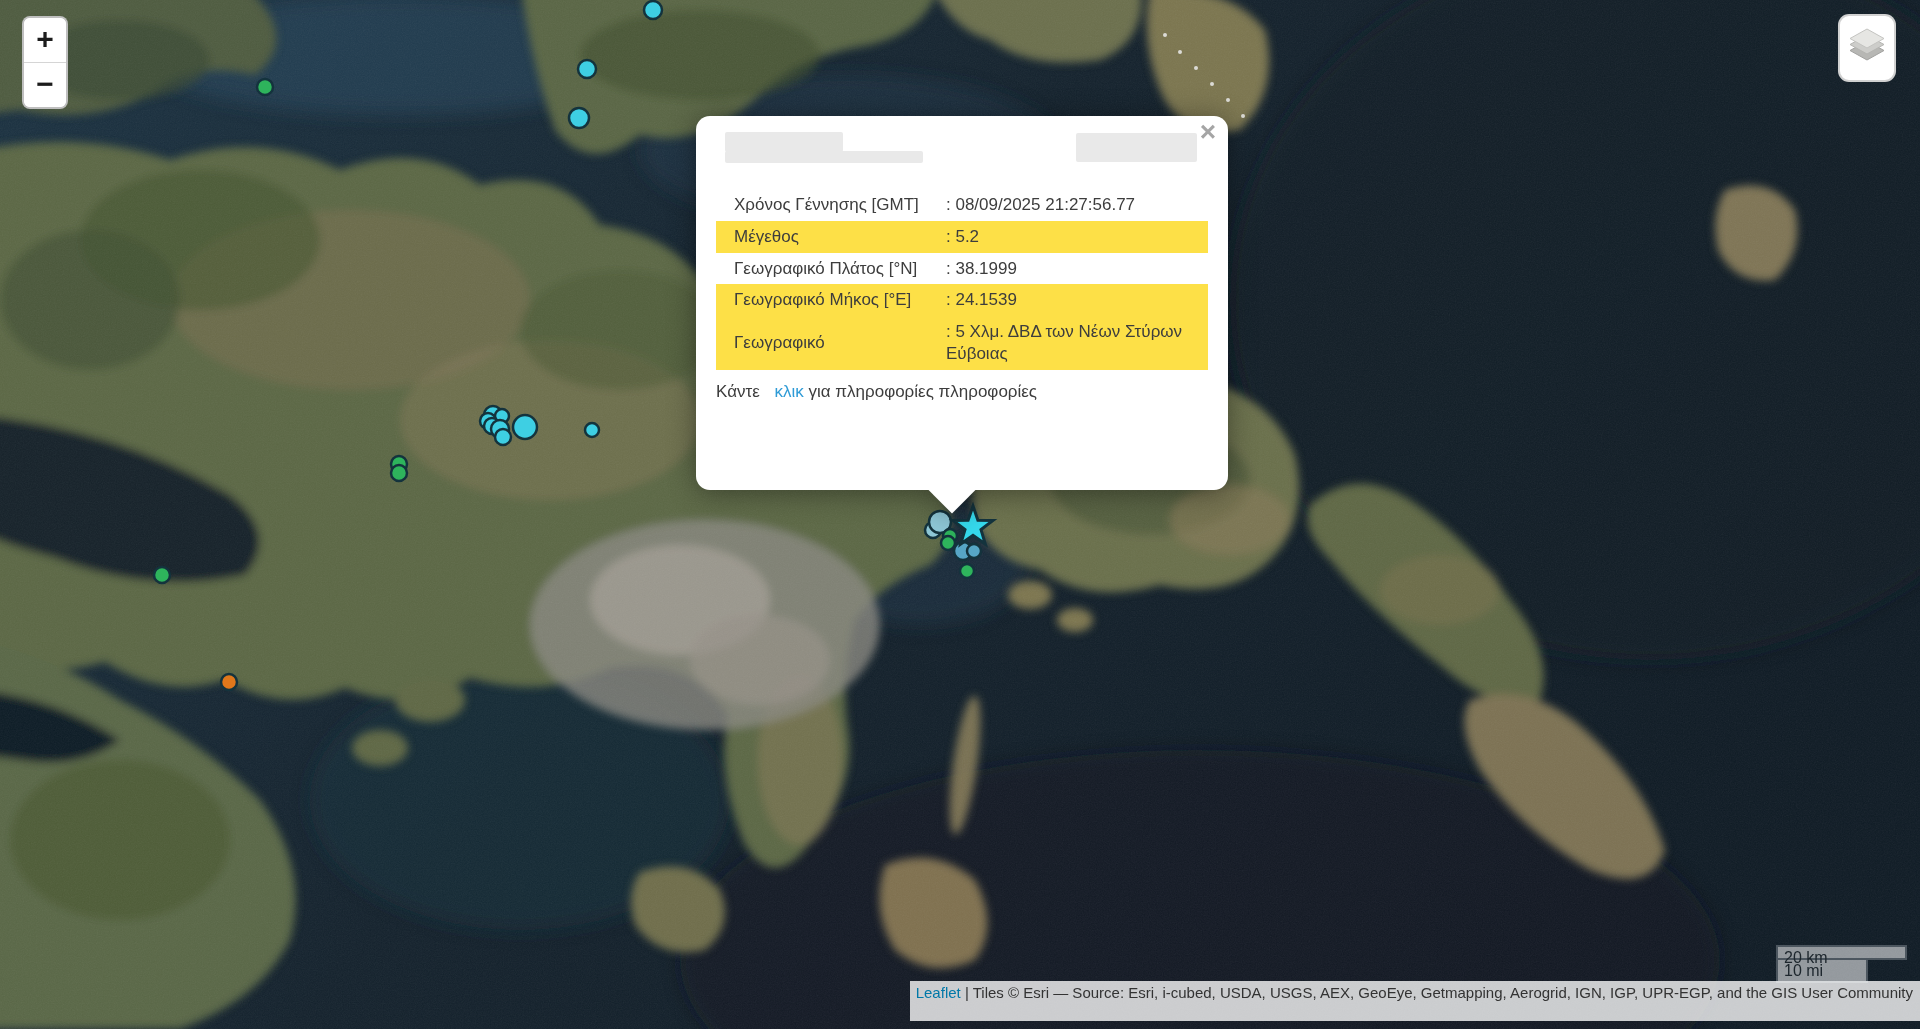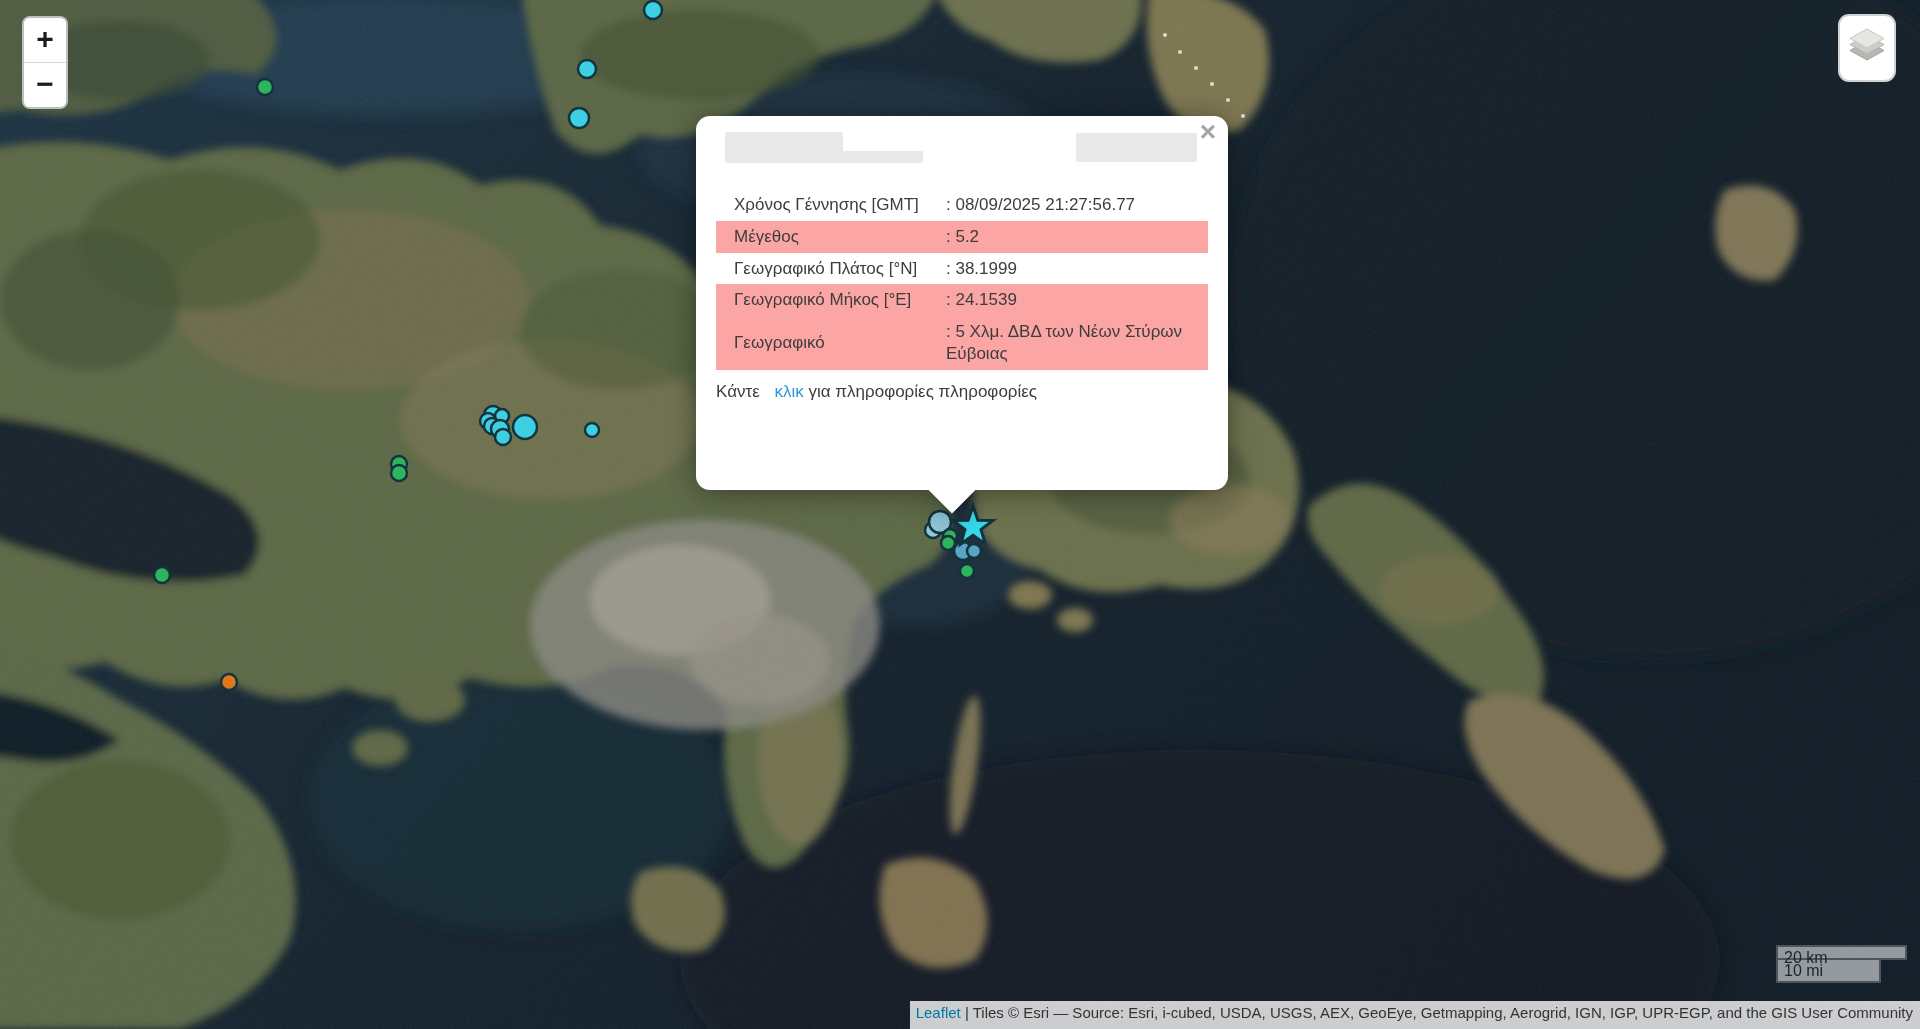--- a/index.html
+++ b/index.html
@@ -16,41 +16,41 @@
     border-radius:14px;color:#3c3c3c;}
   .popup-close{position:absolute;top:2px;right:12px;font-size:28px;line-height:28px;
     color:#a5a5a5;font-weight:700;cursor:pointer;text-decoration:none;}
   .popup-head{position:relative;height:48px;margin-top:13px;}
   .redact{position:absolute;background:#e9e9e9;border-radius:2px;}
   .redact.r1{left:29px;top:3px;width:118px;height:20px;}
   .redact.r2{left:29px;top:22px;width:198px;height:12px;}
   .redact.r3{left:380px;top:4px;width:121px;height:29px;}
   .popup-table-wrap{margin:12px 20px;}
   table.eq{border-collapse:collapse;width:492px;font-size:17px;color:#3d3d3d;}
-  table.eq tr.shaded{background:#fca5a5;}
+  table.eq tr.shaded{background:#fde047;}
   table.eq td{vertical-align:middle;padding:5px 0;line-height:1.28;}
   table.eq td.lbl{width:196px;padding-left:18px;padding-right:4px;}
   table.eq td.val{padding-left:12px;padding-right:6px;}
   .popup-footer{margin:8px 20px 0 20px;font-size:17px;color:#3d3d3d;}
   .popup-footer a{color:#2f9bd6;text-decoration:none;cursor:pointer;margin-left:10px;}
   
   .zoom-ctl{position:absolute;left:22px;top:16px;width:42px;z-index:30;
     border:2px solid rgba(0,0,0,.25);border-radius:8px;overflow:hidden;background:#fff;}
   .zoom-btn{display:block;width:42px;height:44px;line-height:42px;text-align:center;
     font-size:30px;font-weight:700;color:#1c1c1c;background:#fff;cursor:pointer;user-select:none;}
   .zoom-btn.in{border-bottom:1px solid #d5d5d5;}
   .layers-ctl{position:absolute;left:1838px;top:14px;width:58px;height:68px;z-index:30;
     background:#fff;border:2px solid rgba(0,0,0,.18);border-radius:11px;box-sizing:border-box;
     display:flex;align-items:center;justify-content:center;cursor:pointer;}
   .scale-ctl{position:absolute;left:1776px;top:945px;z-index:30;font-size:16px;color:#1d262d;}
   .scale-line{background:rgba(255,255,255,.55);border:2px solid #4c565f;box-sizing:border-box;
     padding:0 6px;line-height:21px;white-space:nowrap;}
   .scale-line.km{width:131px;height:15px;}
-  .scale-line.mi{width:105px;height:25px;margin-top:-2px;}
-  .attribution{position:absolute;right:0;bottom:0;height:28px;line-height:23px;z-index:30;
+  .scale-line.mi{width:92px;height:25px;margin-top:-2px;}
+  .attribution{position:absolute;right:0;bottom:8px;height:40px;line-height:23px;z-index:30;
     background:rgba(255,255,255,.78);padding:0 7px 0 6px;font-size:15px;color:#333;white-space:nowrap;}
   .attribution a{color:#0078A8;text-decoration:none;cursor:pointer;}
 </style>
 </head>
 <body>
 
 <div id="app">
 
   <svg id="basemap" width="1920" height="1029" viewBox="0 0 1920 1029">
     <defs>

